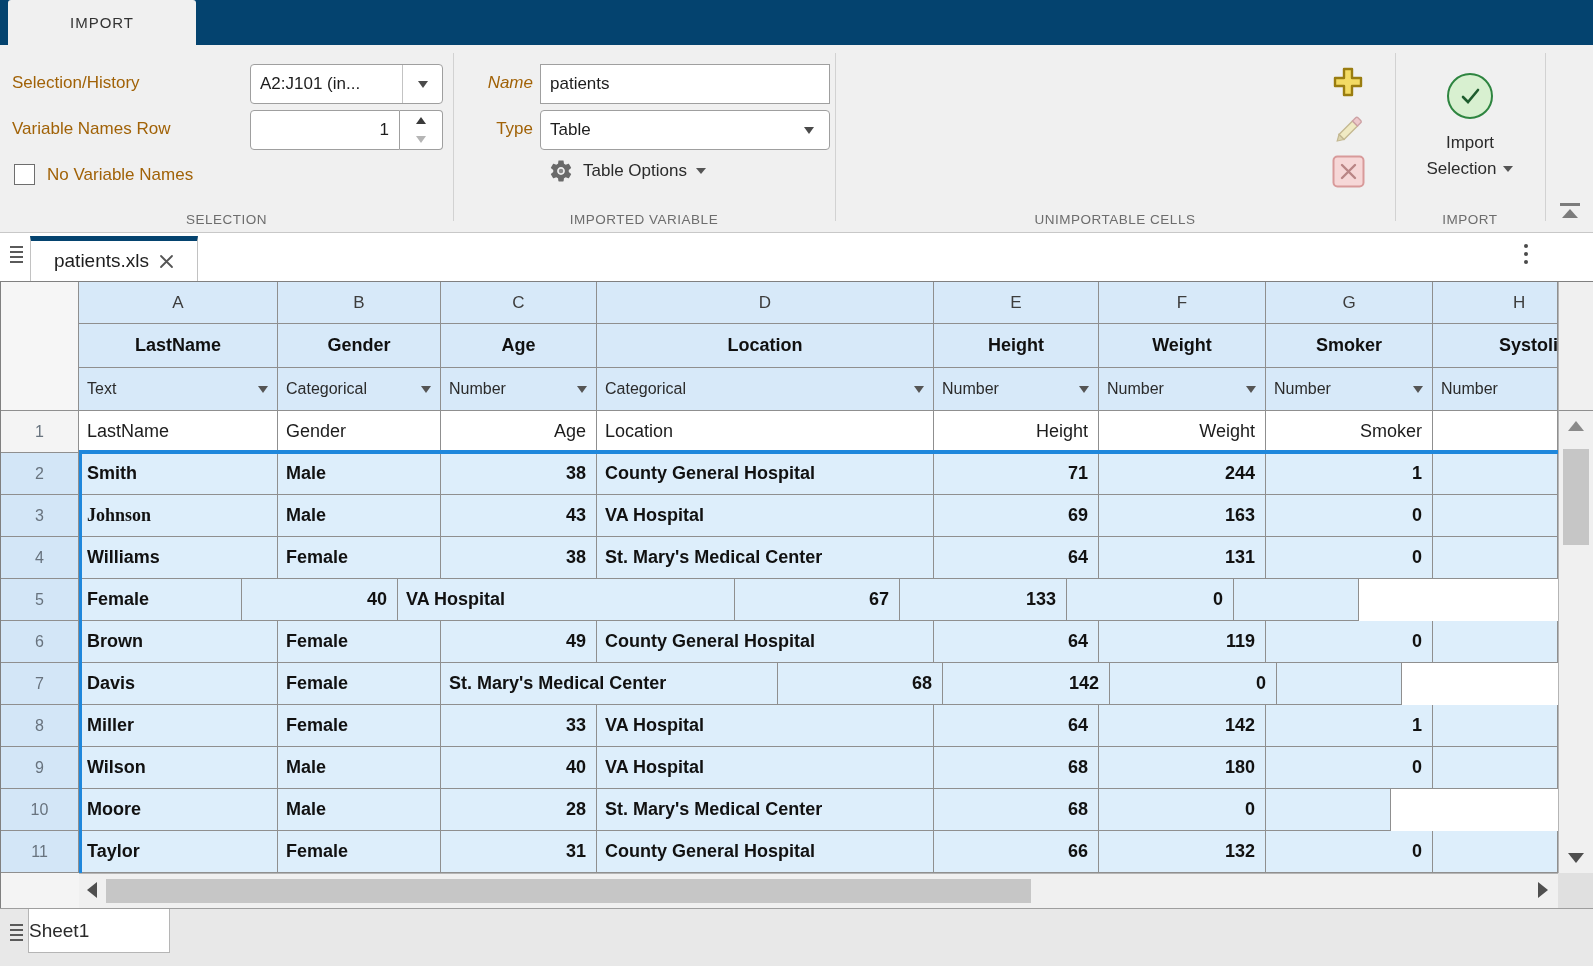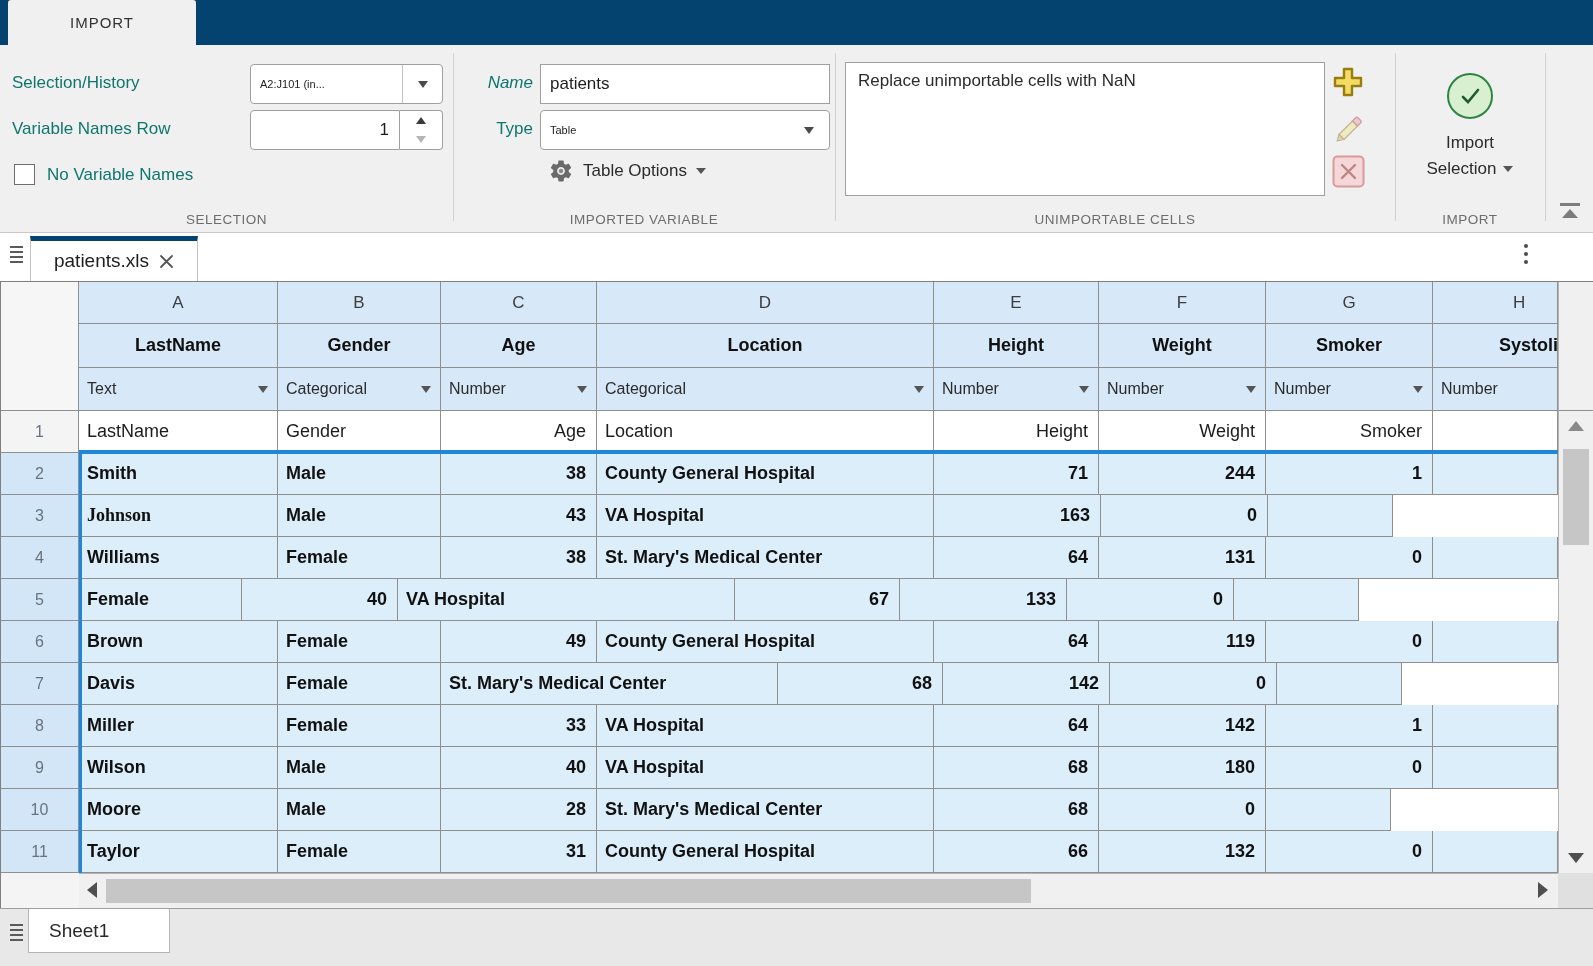--- a/index.html
+++ b/index.html
@@ -14,25 +14,25 @@
     font-size:15px; color:#333; letter-spacing:1px; }
 
   
   .ribbon-body { position:absolute; left:0; top:45px; width:1593px; height:188px; background:#f0f0f0;
     border-bottom:1px solid #c8c8c8; }
   .rsec { position:absolute; top:0; height:100%; }
   .sec-label { position:absolute; bottom:5px; left:0; width:100%; text-align:center;
     font-size:13.5px; color:#6d6d6d; letter-spacing:0.5px; }
   .vdiv { position:absolute; top:8px; height:168px; width:1px; background:#d2d2d2; }
 
-  .rlabel { position:absolute; font-size:17px; color:#0f766e; }
+  .rlabel { position:absolute; font-size:17px; color:#a16207; }
 
   .combo { position:absolute; height:40px; background:#fff; border:1px solid #9f9f9f;
     border-radius:4px; display:flex; }
-  .combo .val { flex:1; display:flex; align-items:center; padding:1px 9px; font-size:11px; color:#1d1d1d;
+  .combo .val { flex:1; display:flex; align-items:center; padding:1px 9px; font-size:17px; color:#1d1d1d;
     overflow:hidden; white-space:nowrap; }
   .combo .btn { width:40px; border-left:1px solid #c3c3c3; display:flex; align-items:center; justify-content:center; }
 
   .numwrap { position:absolute; height:40px; display:flex; }
   .numfield { width:150px; height:40px; background:#fff; border:1px solid #9f9f9f;
     border-radius:4px 0 0 4px; display:flex; align-items:center; justify-content:flex-end;
     padding-right:10px; font-size:17px; color:#1d1d1d; }
   .spinner { width:43px; height:40px; background:#fff; border:1px solid #9f9f9f; border-left:none;
     border-radius:0 4px 4px 0; display:flex; flex-direction:column; }
   .spin-btn { flex:1; display:flex; align-items:center; justify-content:center; }
@@ -124,21 +124,21 @@
   .arr-right { right:10px; top:8px; border-top:8px solid transparent; border-bottom:8px solid transparent;
     border-left:10px solid #4f4f4f; }
   .hsb-cornerR { position:absolute; left:1557px; top:591px; width:35px; height:35px; background:#e0e0e0; }
 
   
   .sheet-bar { position:absolute; left:0; top:908px; width:1593px; height:58px; background:#e8e8e8;
     border-top:1px solid #9e9e9e; }
   .sheet-grip { position:absolute; left:10px; top:15px; }
   .sheet-tab { position:absolute; left:28px; top:0; width:142px; height:44px; background:#fff;
     border:1px solid #b5b5b5; border-top:none; display:flex; align-items:center;
-    padding-left:20px; font-size:19px; color:#2a2a2a; }
+    font-size:19px; color:#2a2a2a; }
 </style>
 </head>
 <body>
 
 <div id="app">
 
   <div class="tabstrip">
     <div class="ribbon-tab">
       <span>IMPORT</span>
     </div>
@@ -193,23 +193,20 @@
           <circle cx="12" cy="12" r="2.1" fill="#8a8a8a"></circle>
         </svg>
         <span>Table Options</span>
         <span class="caret sm" style="border-top-color:#555;"></span>
       </div>
       <div class="sec-label">IMPORTED VARIABLE</div>
     </div>
     <div class="vdiv" style="left:835px;"></div>
 
     <div class="rsec" style="left:835px;width:560px;">
-      <div class="rulebox" style="left:10px;top:17px;width:480px;height:134px;">
-        <span>Replace unimportable cells with NaN</span>
-      </div>
       <div class="sideicon" style="left:495px;top:19px;width:36px;height:36px;">
         <svg width="34" height="34" viewBox="0 0 34 34">
           <path d="M13 4 h8 v9 h9 v8 h-9 v9 h-8 v-9 h-9 v-8 h9 z" fill="#f3db64" stroke="#9a7d10" stroke-width="2.4" stroke-linejoin="round"></path>
         </svg>
       </div>
       <div class="sideicon" style="left:497px;top:64px;width:34px;height:34px;opacity:.8;">
         <svg width="32" height="32" viewBox="0 0 32 32">
           <path d="M6 24.5 L19.5 11 L24.5 16 L11 29.5 Z" fill="#f1e9b8" stroke="#b9ab7a" stroke-width="1.4"></path>
           <path d="M19.5 11 l3.2-3.2 a1.6 1.6 0 0 1 2.3 0 l2.7 2.7 a1.6 1.6 0 0 1 0 2.3 L24.5 16 Z" fill="#eebfc2" stroke="#c58f92" stroke-width="1.4"></path>
           <path d="M6 24.5 L4.2 31 L11 29.5 Z" fill="#d9cfa0" stroke="#b9ab7a" stroke-width="1.2"></path>
@@ -349,20 +346,21 @@
           <div class="gcell dcell sel r" style="width: 167px;">244</div>
           <div class="gcell dcell sel r" style="width: 167px;">1</div>
           <div class="gcell dcell sel l" style="width: 125px;"></div>
         </div>
         <div class="grow" style="height: 42px;">
           <div class="gcell rnum seln" style="width: 78px;">3</div>
           <div class="gcell dcell sel l" style="width: 199px; font-family: Liberation Serif, serif;">Johnson</div>
           <div class="gcell dcell sel l" style="width: 163px;">Male</div>
           <div class="gcell dcell sel r" style="width: 156px;">43</div>
           <div class="gcell dcell sel l" style="width: 337px;">VA Hospital</div>
+          <div class="gcell dcell sel r" style="width: 165px;">69</div>
           <div class="gcell dcell sel r" style="width: 167px;">163</div>
           <div class="gcell dcell sel r" style="width: 167px;">0</div>
           <div class="gcell dcell sel l" style="width: 125px;"></div>
         </div>
         <div class="grow" style="height: 42px;">
           <div class="gcell rnum seln" style="width: 78px;">4</div>
           <div class="gcell dcell sel l" style="width: 199px;">Williams</div>
           <div class="gcell dcell sel l" style="width: 163px;">Female</div>
           <div class="gcell dcell sel r" style="width: 156px;">38</div>
           <div class="gcell dcell sel l" style="width: 337px;">St. Mary's Medical Center</div>

